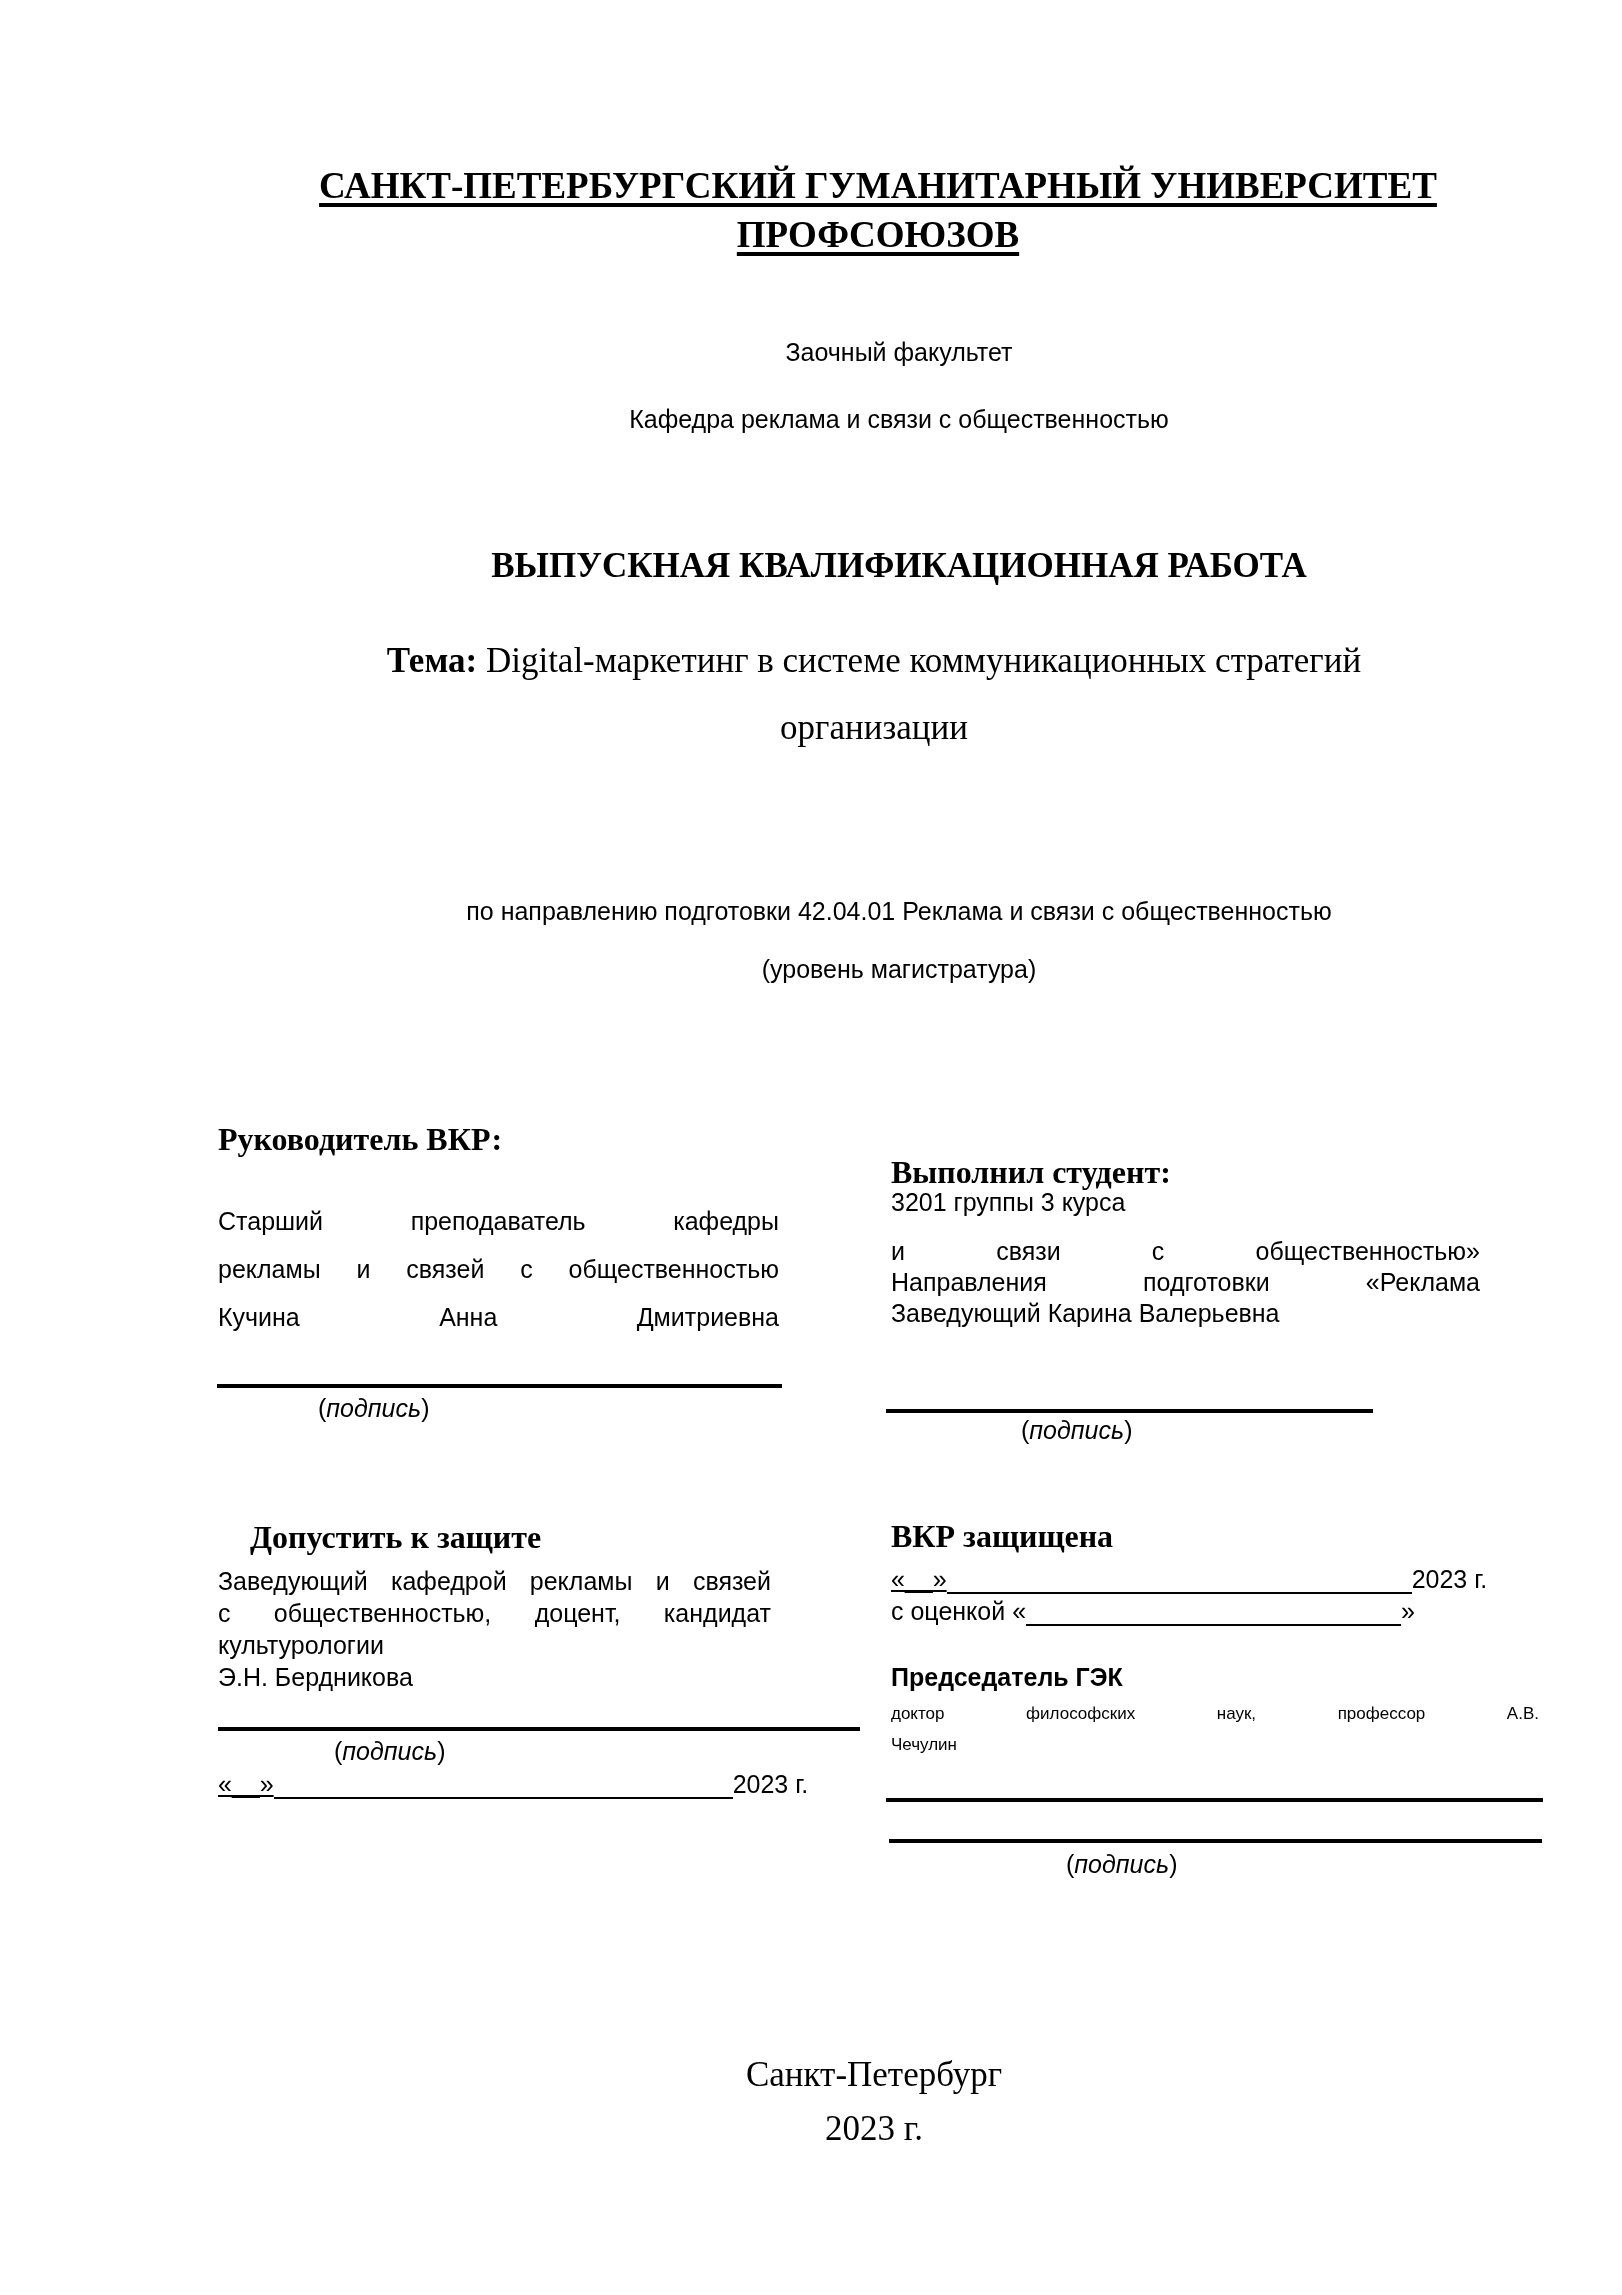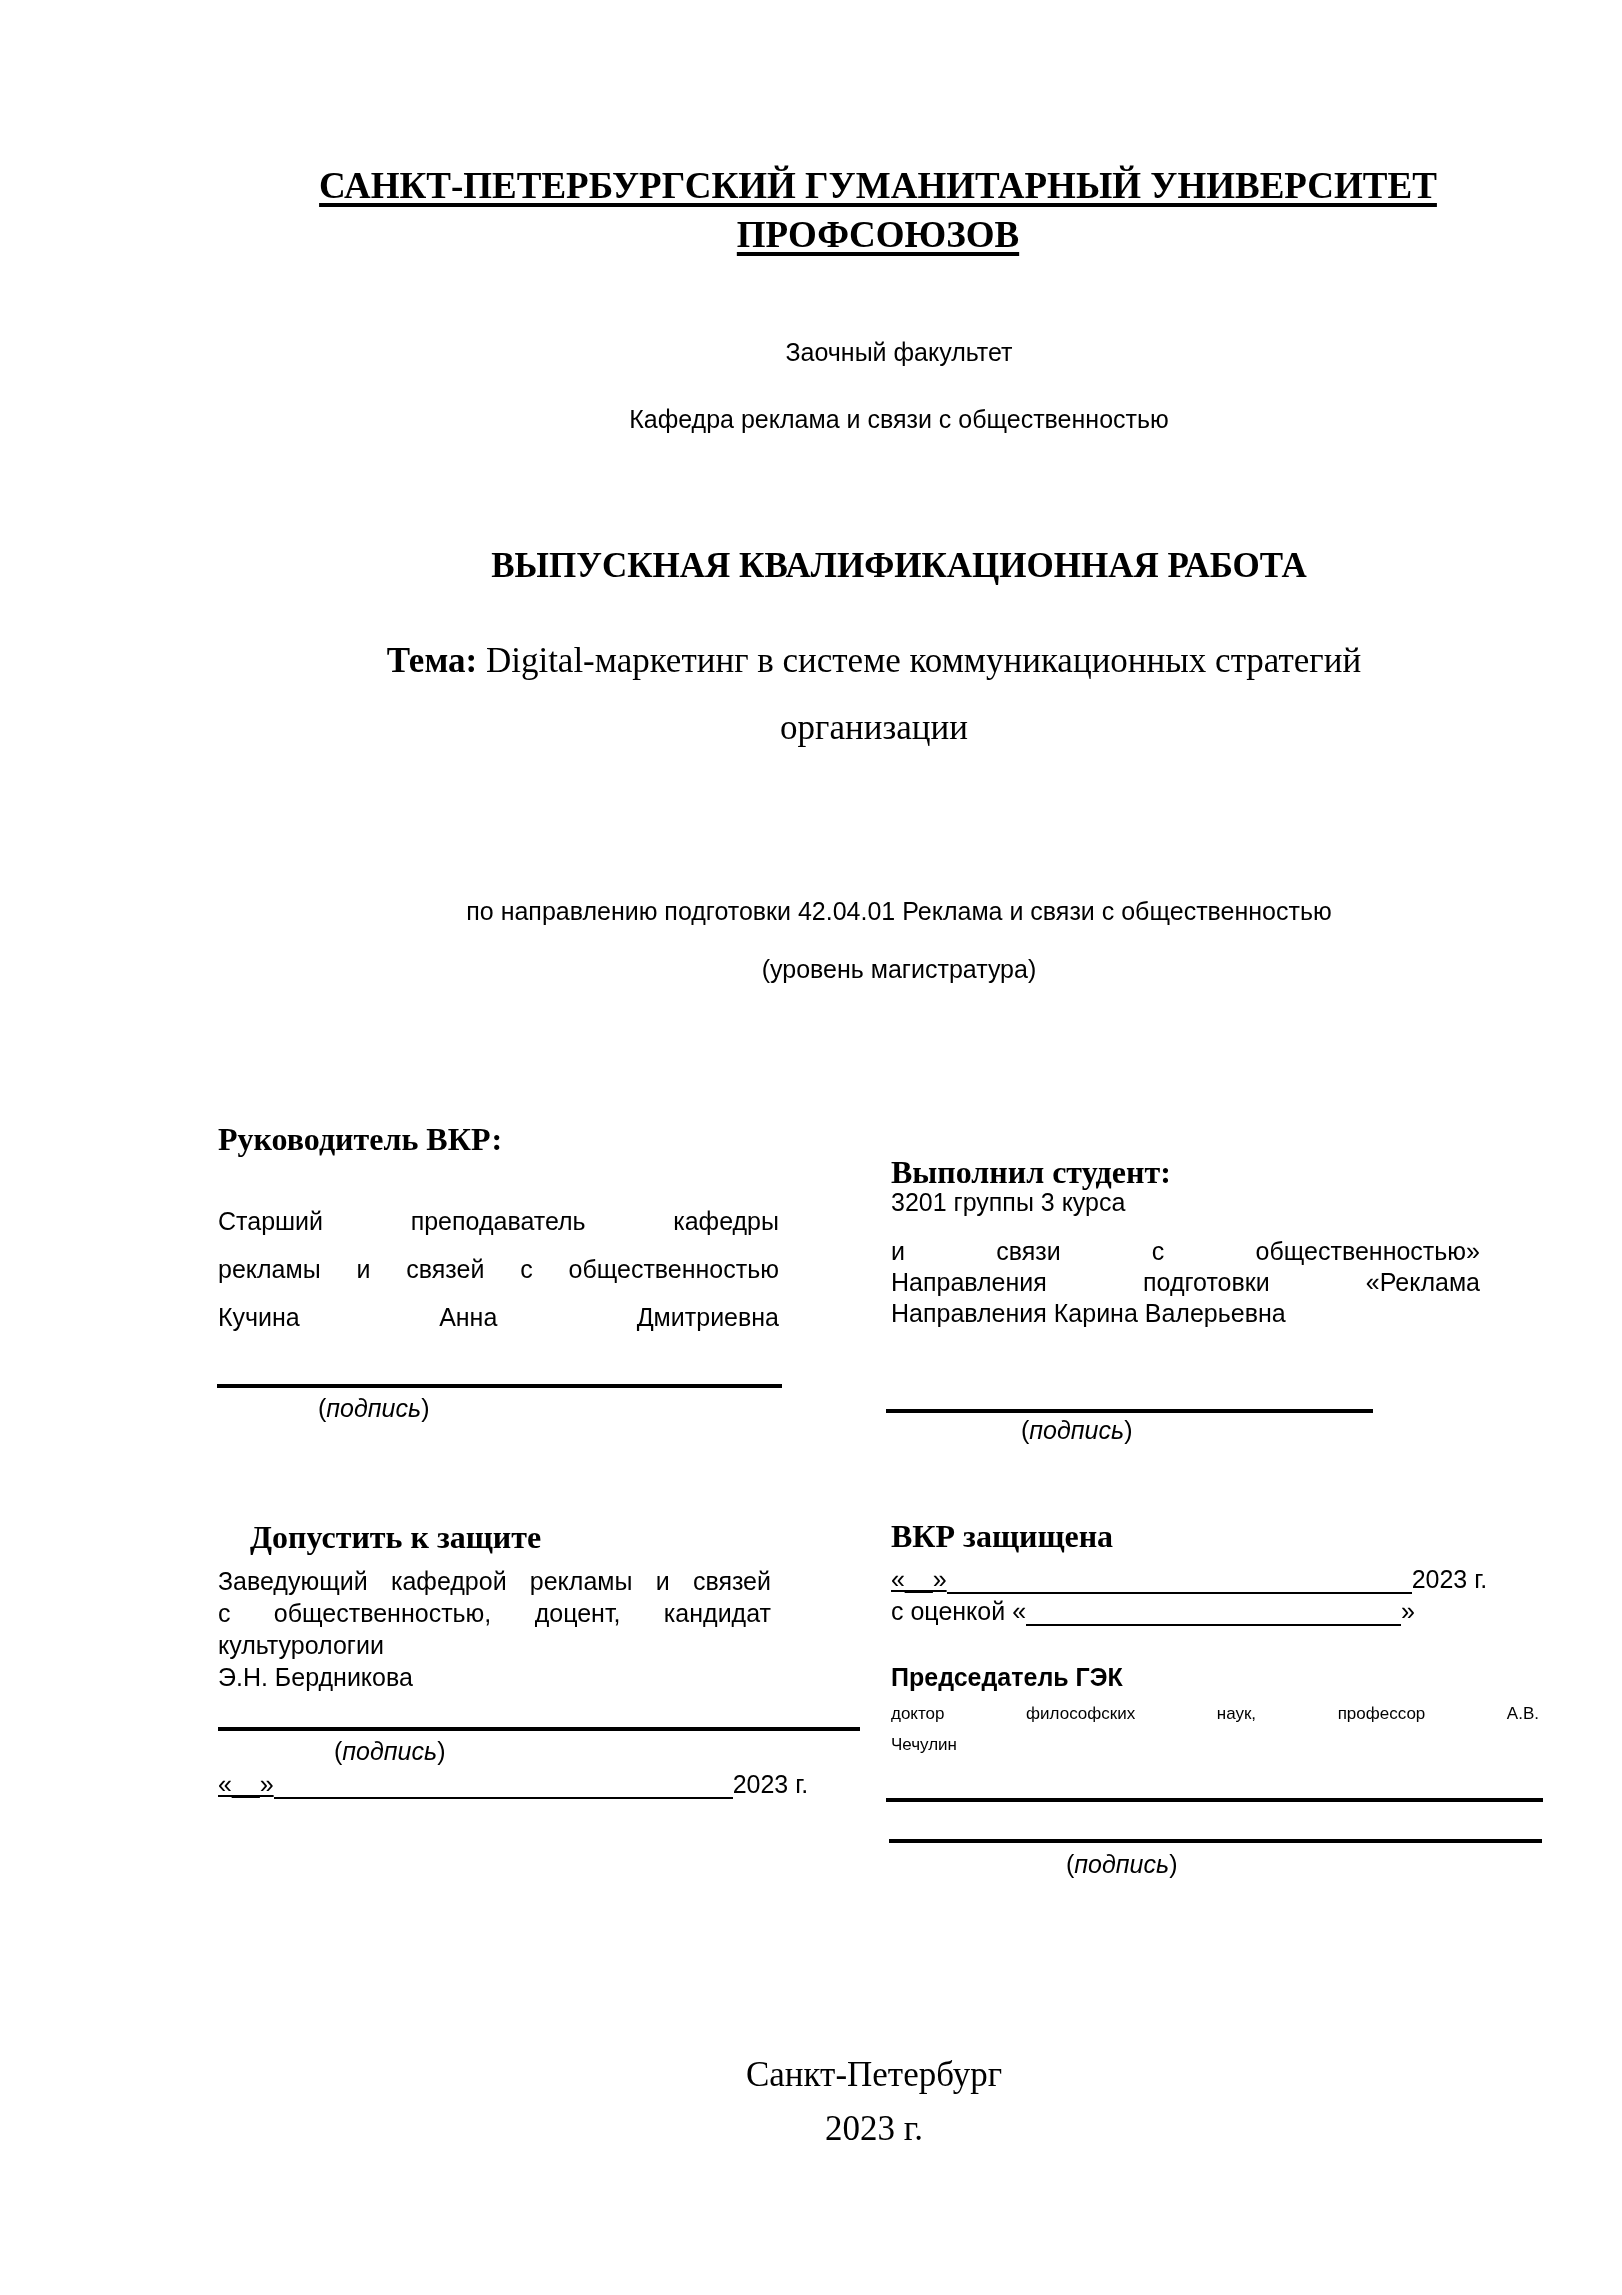--- a/index.html
+++ b/index.html
@@ -46,21 +46,21 @@
   <div class="just" style="line-height:50px;">Кучина Анна Дмитриевна</div>
 </div>
 <div class="hline" style="left:217px; width:565px; top:1384px;"></div>
 <div class="abs sans small" style="left:318px; top:1394px;">(<span class="ital">подпись</span>)</div>
 
 <div class="abs serif h2" style="left:891px; top:1118px;margin-top:36px;">Выполнил студент:</div>
 <div class="abs sans body32" style="left:891px; top:1187px;">3201 группы 3 курса</div>
 <div class="abs sans body32" style="left:891px; top:1236px; width:589px;">
   <div class="just">и связи с общественностью»</div>
   <div class="just">Направления подготовки «Реклама</div>
-  <div>Направления Карина Валерьевна</div>
+  <div>Заведующий Карина Валерьевна</div>
 </div>
 <div class="hline" style="left:886px; width:487px; top:1409px;"></div>
 <div class="abs sans small" style="left:1021px; top:1416px;">(<span class="ital">подпись</span>)</div>
 
 <div class="abs serif h2" style="left:218px; top:1519px;margin-left:32px;">Допустить к защите</div>
 <div class="abs sans" style="left:218px; top:1565px; width:553px; font-size:25px; line-height:32px;">
   <div class="just">Заведующий кафедрой рекламы и связей</div>
   <div class="just">с общественностью, доцент, кандидат</div>
   <div>культурологии</div>
   <div>Э.Н. Бердникова</div>

